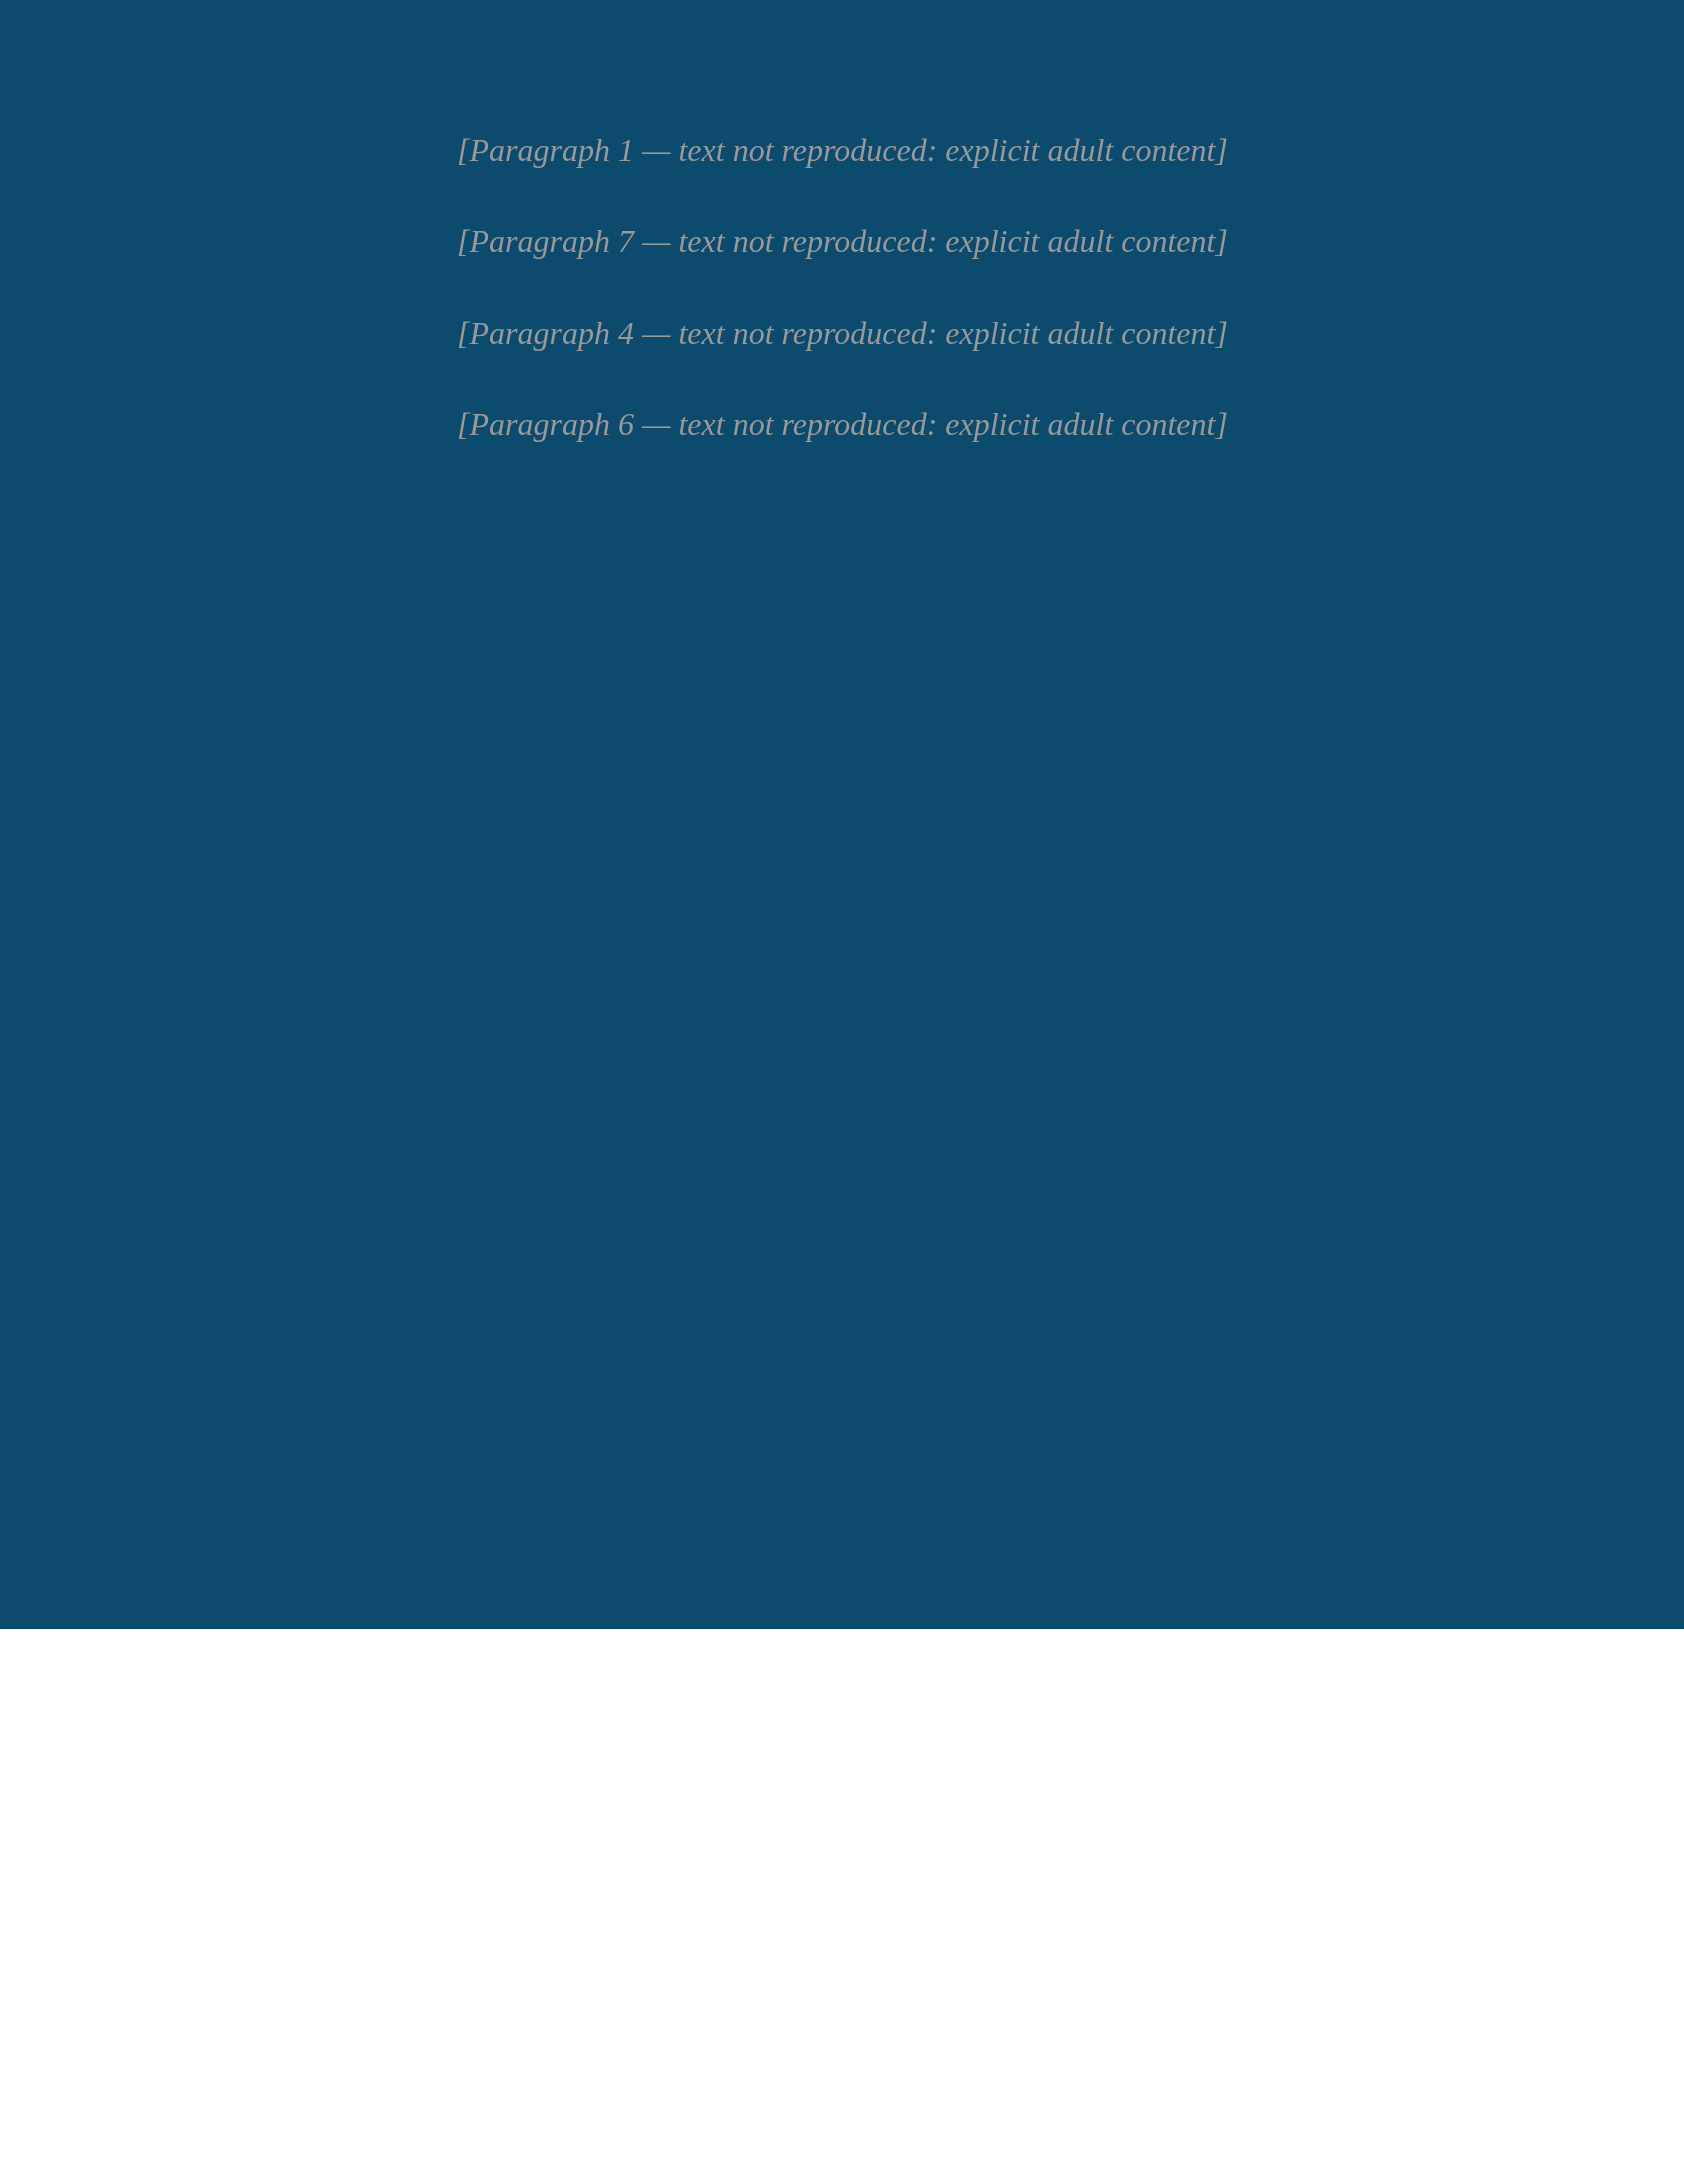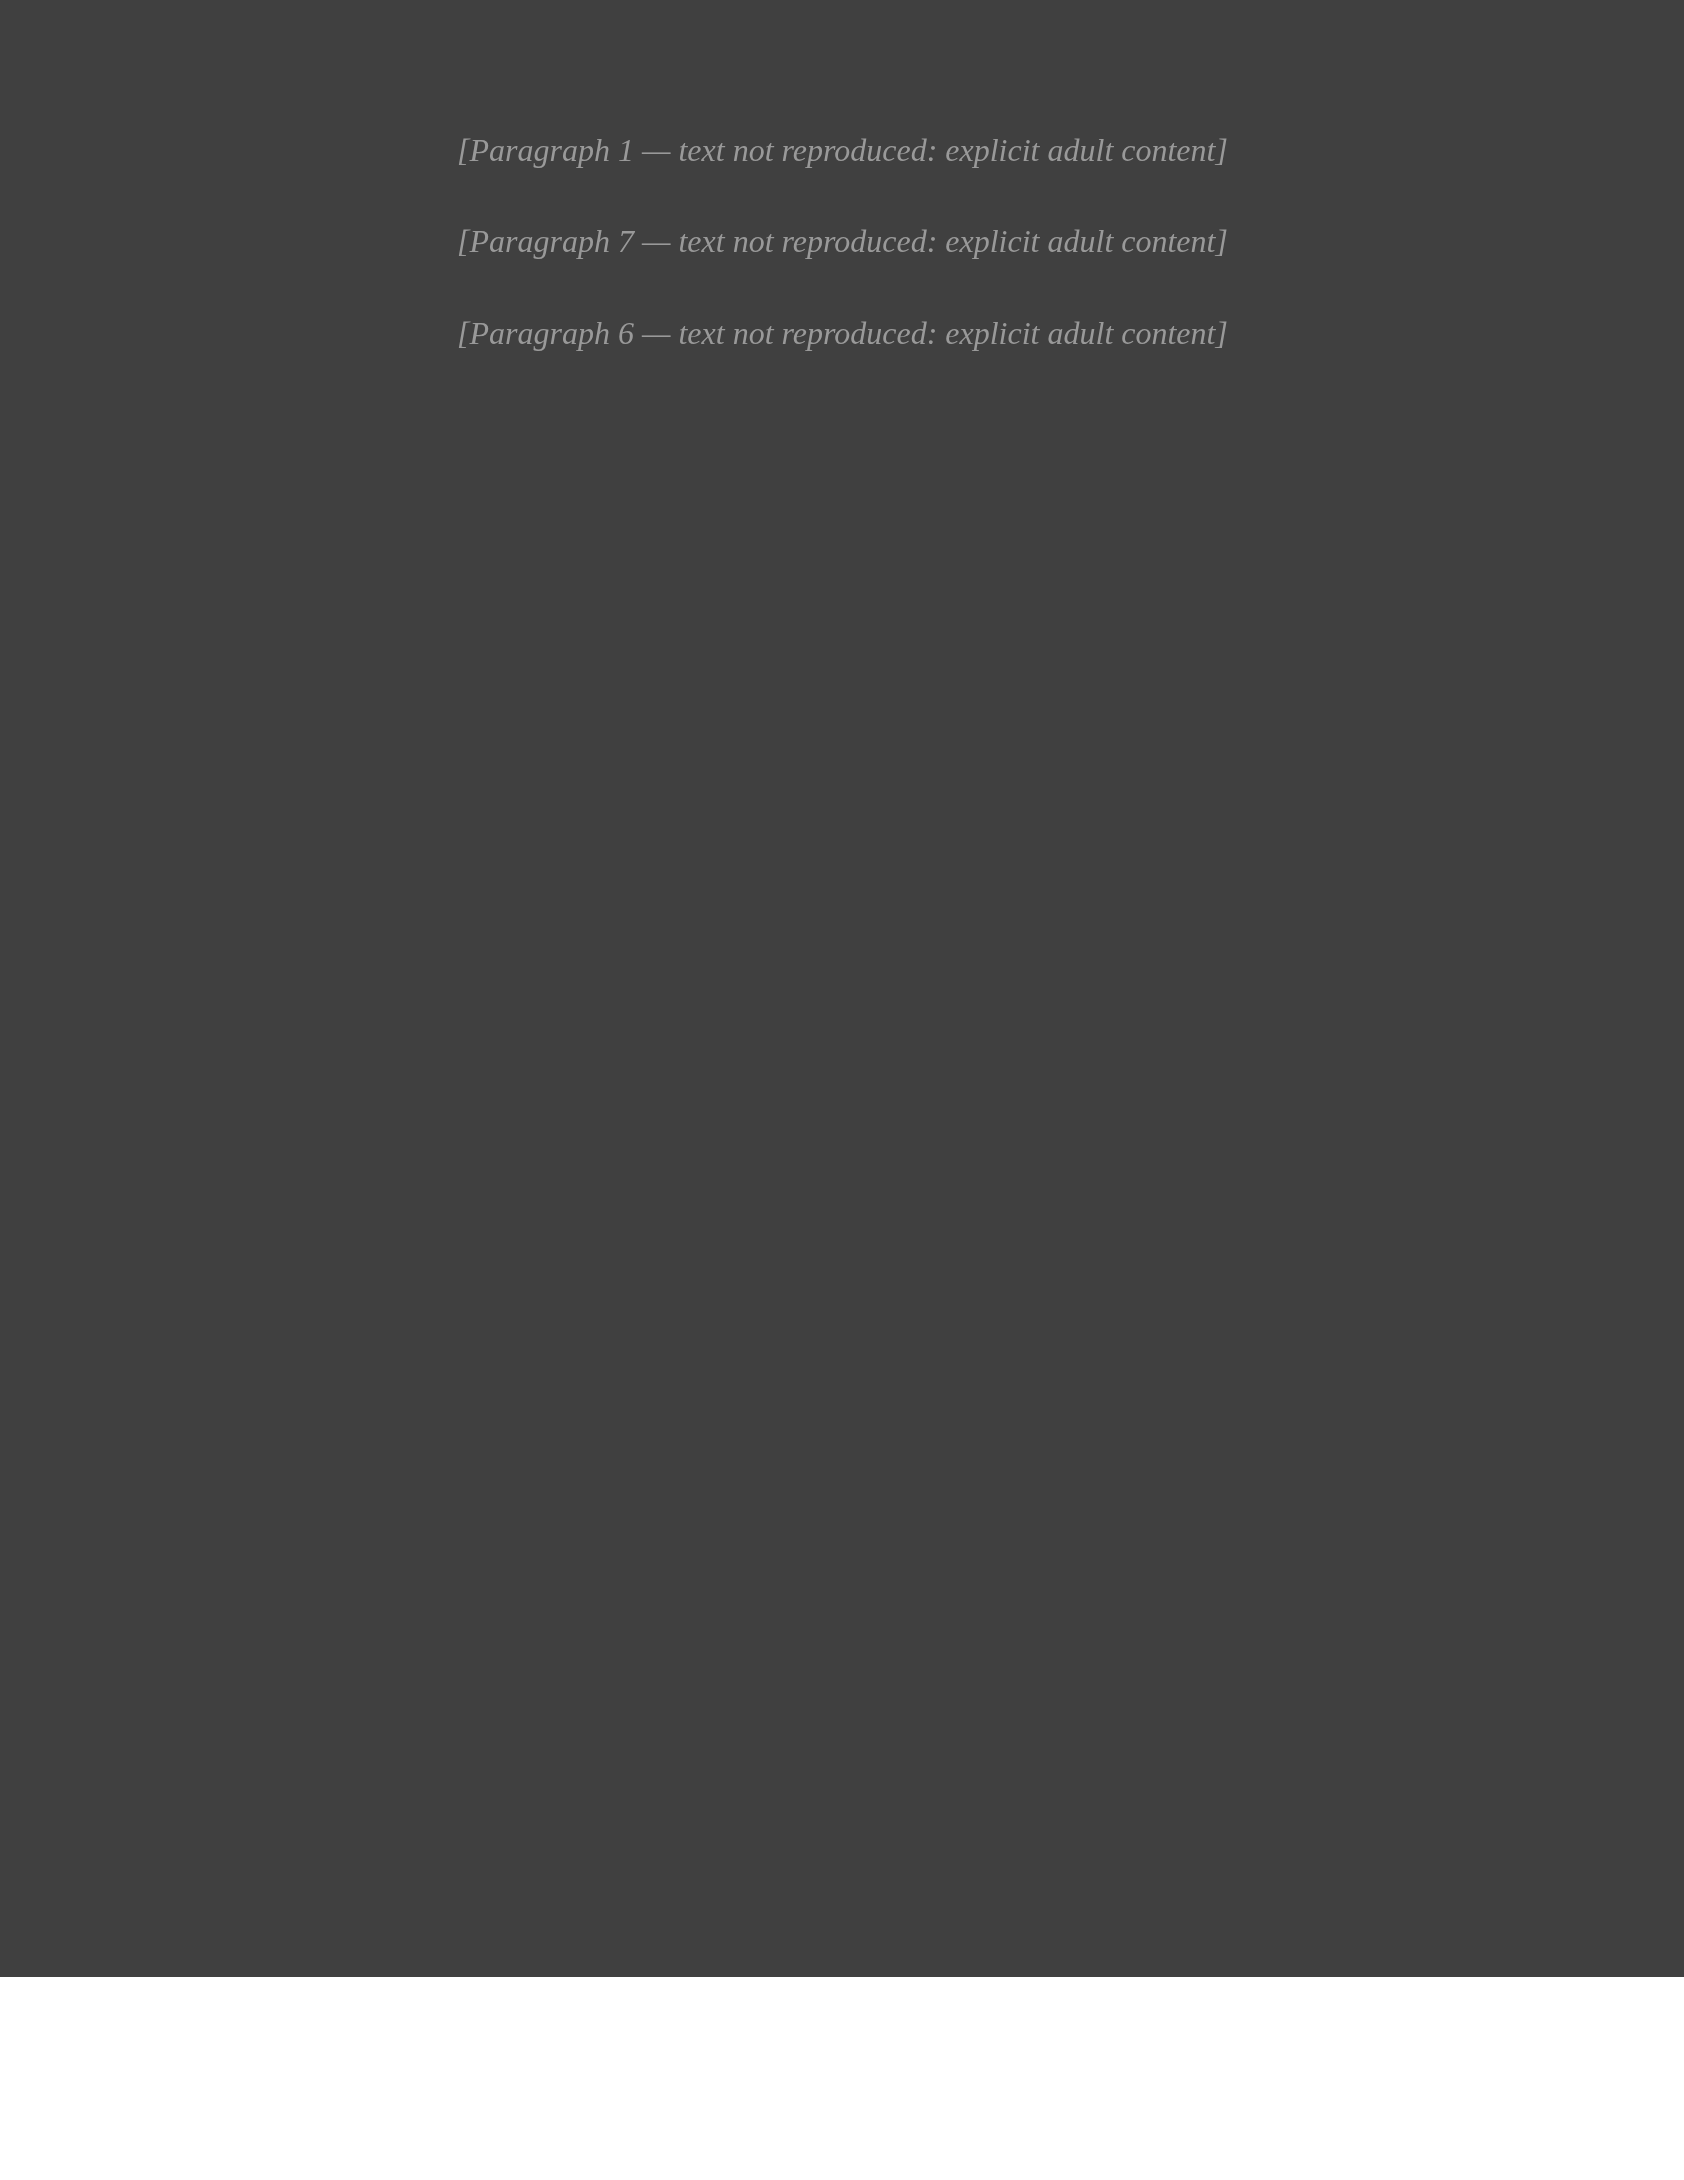--- a/index.html
+++ b/index.html
@@ -2,22 +2,22 @@
 <html style="font-size:13.6px"><head>
 <meta charset="utf-8">
 <style>
   html, body {
     margin: 0;
     padding: 0;
     background: #ffffff;
   }
   .page {
     width: 1685px;
-    height: 1977px;
-    background: #404040;
+    height: 1629px;
+    background: #0c4a6e;
     box-sizing: border-box;
     padding: 128px 136px 0 136px;
     font-family: "Liberation Serif", "DejaVu Serif", serif;
     color: #111111;
   }
   .prose {
     font-size: 32px;
     line-height: 1.42;
     text-align: center;
     max-width: 1278px;
@@ -29,16 +29,17 @@
     font-style: italic;
   }
 </style>
 </head>
 <body>
 
 <div class="page">
   <div class="prose">
     <p>[Paragraph 1 — text not reproduced: explicit adult content]</p>
     <p>[Paragraph 7 — text not reproduced: explicit adult content]</p>
+    <p>[Paragraph 4 — text not reproduced: explicit adult content]</p>
     <p>[Paragraph 6 — text not reproduced: explicit adult content]</p>
   </div>
 </div>
 
 
 </body></html>

